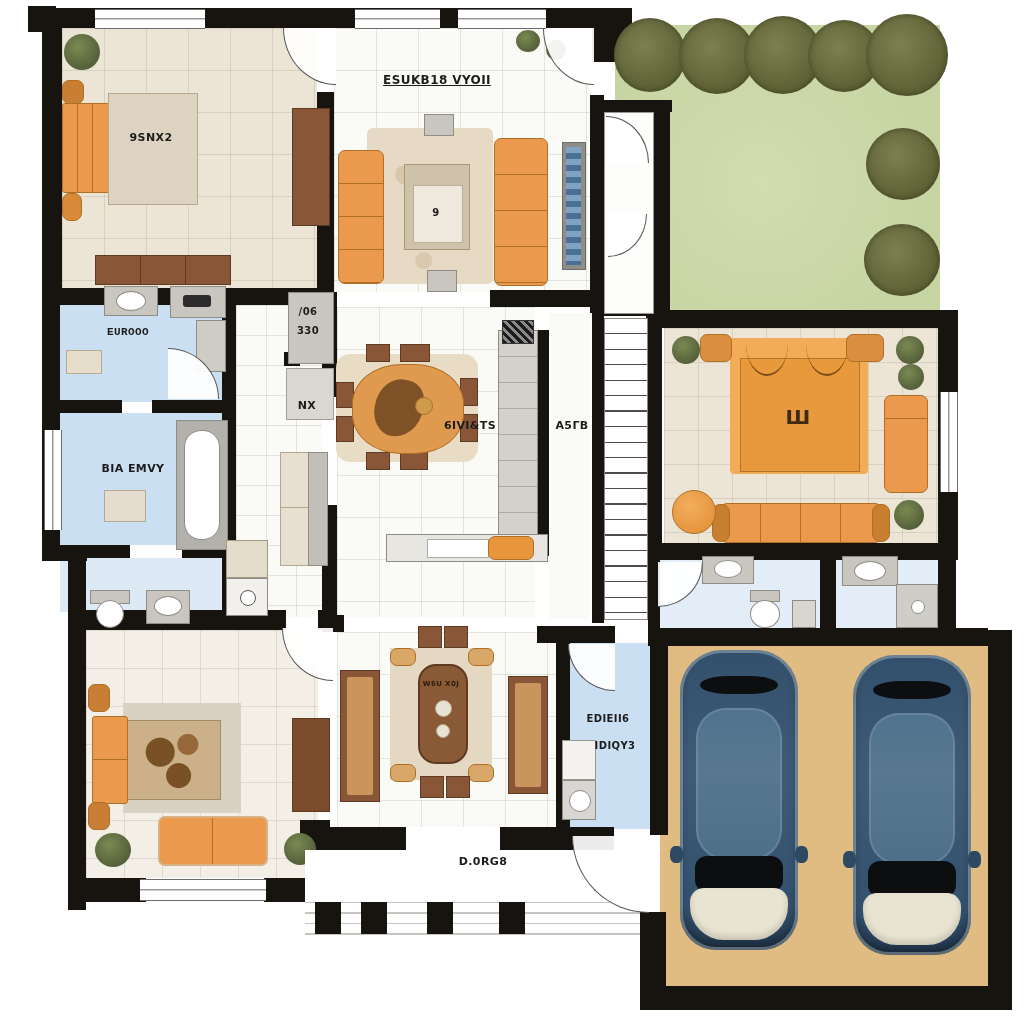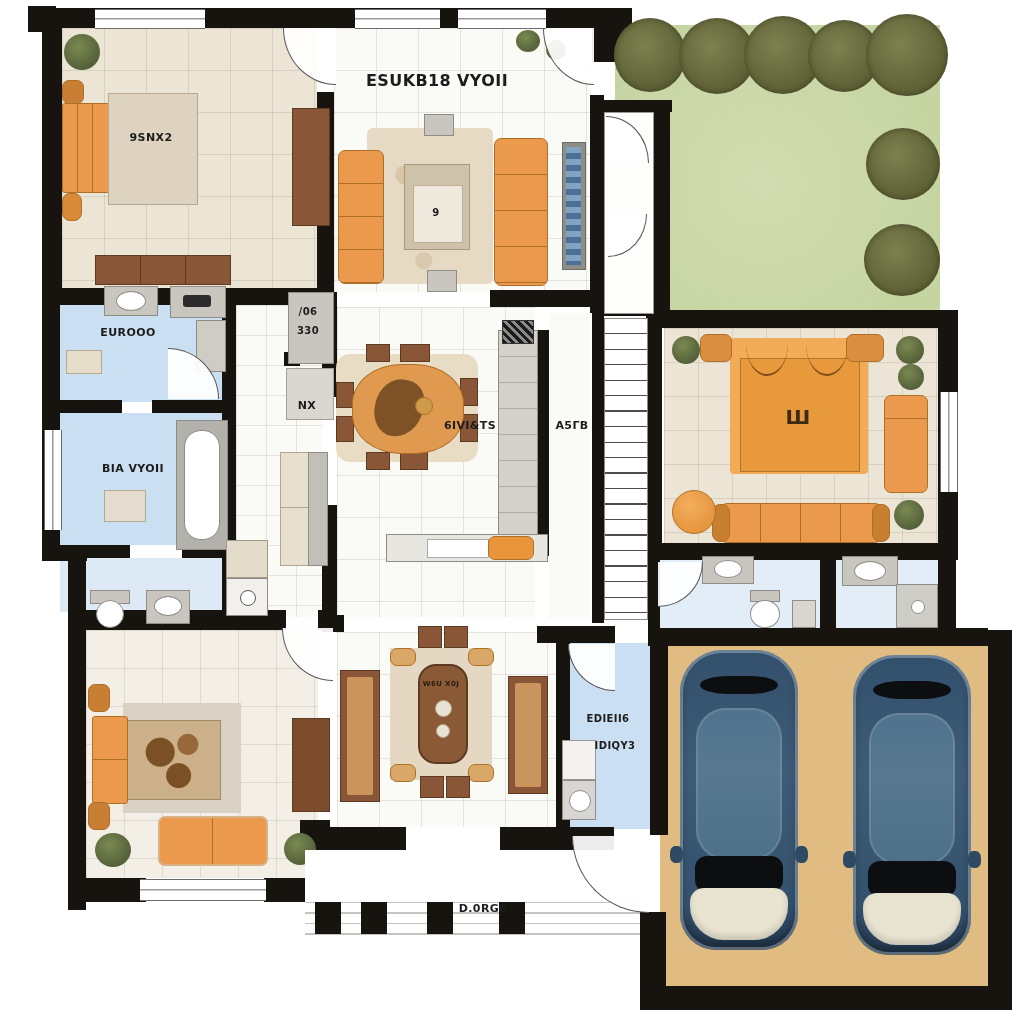--- a/index.html
+++ b/index.html
@@ -155,21 +155,21 @@
   <div class="sofa" style="left:62px;top:80px;width:20px;height:22px;background:#c97f33;"></div>
   <div class="sofa" style="left:62px;top:103px;width:46px;height:88px;border-radius:3px;
        background-image:linear-gradient(90deg,transparent 0 14px,#b06f25 14px 15px,transparent 15px 29px,#b06f25 29px 30px,transparent 30px);"></div>
   <div class="abs" style="left:108px;top:93px;width:88px;height:110px;background:#ddd3c0;border:1px solid #b5a98f;"></div>
   <div class="sofa" style="left:62px;top:193px;width:18px;height:26px;background:#d98a37;border-radius:8px;"></div>
   <div class="woodp" style="left:95px;top:255px;width:134px;height:28px;
        background-image:linear-gradient(90deg,transparent 0 44px,#5e3a22 44px 45px,transparent 45px 89px,#5e3a22 89px 90px,transparent 90px);"></div>
   <div class="woodp" style="left:292px;top:108px;width:36px;height:116px;"></div>
   <span class="lbl" style="left:151px;top:137px;">9SNX2</span>
 
-  <span class="lbl" style="left:437px;top:80px;font-size:16px;">ESUKB18 VYOII</span>
+  <span class="lbl" style="left:437px;top:80px;font-size:12px;text-decoration:underline;">ESUKB18 VYOII</span>
   <div class="abs" style="left:367px;top:128px;width:126px;height:156px;background:var(--rug-beige);
        background-image:radial-gradient(circle at 30% 30%,rgba(190,160,120,.35) 0 9px,transparent 10px),
        radial-gradient(circle at 70% 60%,rgba(190,160,120,.3) 0 11px,transparent 12px),
        radial-gradient(circle at 45% 85%,rgba(190,160,120,.3) 0 8px,transparent 9px);border-radius:6px;"></div>
   <div class="gray" style="left:424px;top:114px;width:28px;height:20px;"></div>
   <div class="gray" style="left:427px;top:270px;width:28px;height:20px;"></div>
   <div class="sofa" style="left:338px;top:150px;width:44px;height:132px;
        background-image:repeating-linear-gradient(180deg,transparent 0 32px,#b06f25 32px 33px);"></div>
   <div class="sofa" style="left:494px;top:138px;width:52px;height:146px;
        background-image:repeating-linear-gradient(180deg,transparent 0 35px,#b06f25 35px 36px);"></div>
@@ -203,27 +203,27 @@
   <div class="sofa" style="left:872px;top:504px;width:16px;height:36px;background:#c87f2f;border-radius:8px;"></div>
   <div class="sofa" style="left:672px;top:490px;width:42px;height:42px;border-radius:50%;background:radial-gradient(circle at 40% 35%,#f3ae5d,#e08c31);"></div>
 
   <div class="gray" style="left:104px;top:286px;width:52px;height:28px;"></div>
   <div class="oval" style="left:116px;top:291px;width:28px;height:18px;"></div>
   <div class="gray" style="left:170px;top:286px;width:54px;height:30px;">
     <div class="abs" style="left:12px;top:8px;width:28px;height:12px;background:#2c2c2c;border-radius:3px;"></div>
   </div>
   <div class="gray" style="left:196px;top:320px;width:28px;height:50px;background:#cfccc6;"></div>
   <div class="abs" style="left:66px;top:350px;width:34px;height:22px;background:#e6ddcb;border:1px solid #b5a98f;"></div>
-  <span class="lbl" style="left:128px;top:332px;">EUROOO</span>
+  <span class="lbl" style="left:128px;top:332px;font-family:Liberation Mono, monospace;">EUROOO</span>
 
   <div class="gray" style="left:176px;top:420px;width:50px;height:128px;background:#b3b1ac;">
     <div class="oval" style="left:7px;top:9px;width:34px;height:108px;border-radius:17px;"></div>
   </div>
   <div class="abs" style="left:104px;top:490px;width:40px;height:30px;background:#e4ddcf;border:1px solid #b5a98f;"></div>
-  <span class="lbl" style="left:133px;top:468px;">BIA VYOII</span>
+  <span class="lbl" style="left:133px;top:468px;">BIA EMVY</span>
 
   <div class="gray" style="left:90px;top:590px;width:38px;height:12px;"></div>
   <div class="oval" style="left:96px;top:600px;width:26px;height:26px;"></div>
   <div class="gray" style="left:146px;top:590px;width:42px;height:32px;"></div>
   <div class="oval" style="left:154px;top:596px;width:26px;height:18px;"></div>
 
   <div class="gray" style="left:288px;top:292px;width:44px;height:70px;"></div>
   <span class="lbl" style="left:308px;top:311px;font-size:10px;">/06</span>
   <span class="lbl" style="left:308px;top:330px;font-size:10px;">330</span>
   <div class="abs" style="left:286px;top:368px;width:46px;height:50px;background:#dad7d0;border:1px solid #a3a09a;"></div>
@@ -329,19 +329,19 @@
     <div class="car-roof"></div>
     <div class="car-windshield"></div>
     <div class="car-hood"></div>
     <div class="car-mirror" style="left:-10px;"></div>
     <div class="car-mirror" style="left:115px;"></div>
   </div>
 
   <div class="abs" style="left:305px;top:850px;width:335px;height:43px;background:#fff;border-bottom:1px solid #bbb;"></div>
   <div class="abs" style="left:305px;top:893px;width:335px;height:45px;
        background:repeating-linear-gradient(180deg,#fff 0 9px,#c4c4c0 9px 10.5px);"></div>
-  <span class="lbl" style="left:483px;top:908px;">D.0RG8</span>
+  <span class="lbl" style="left:483px;top:861px;">D.0RG8</span>
   <div class="wall" style="left:315px;top:902px;width:26px;height:32px;"></div>
   <div class="wall" style="left:361px;top:902px;width:26px;height:32px;"></div>
   <div class="wall" style="left:427px;top:902px;width:26px;height:32px;"></div>
   <div class="wall" style="left:499px;top:902px;width:26px;height:32px;"></div>
 
 </div>
 
 </body></html>

